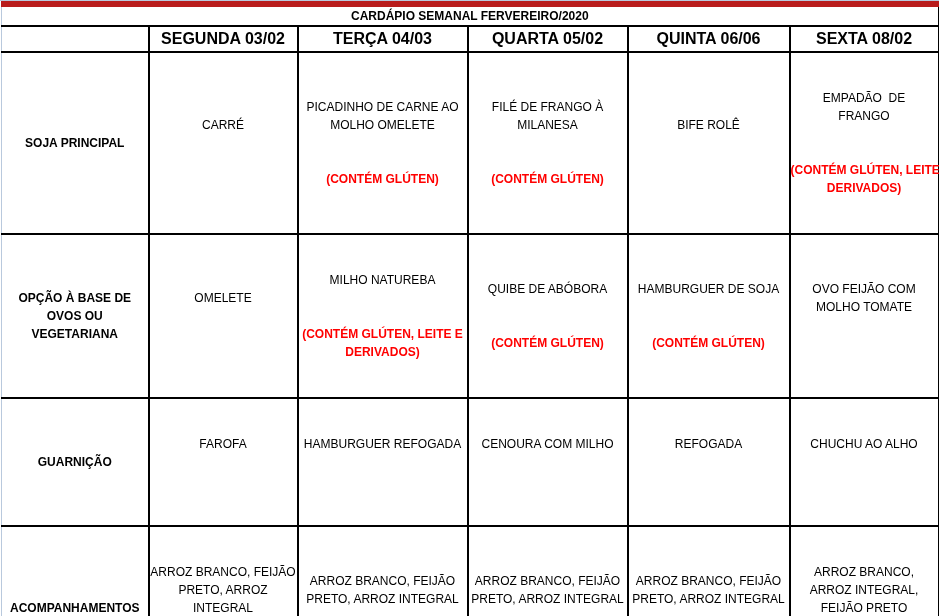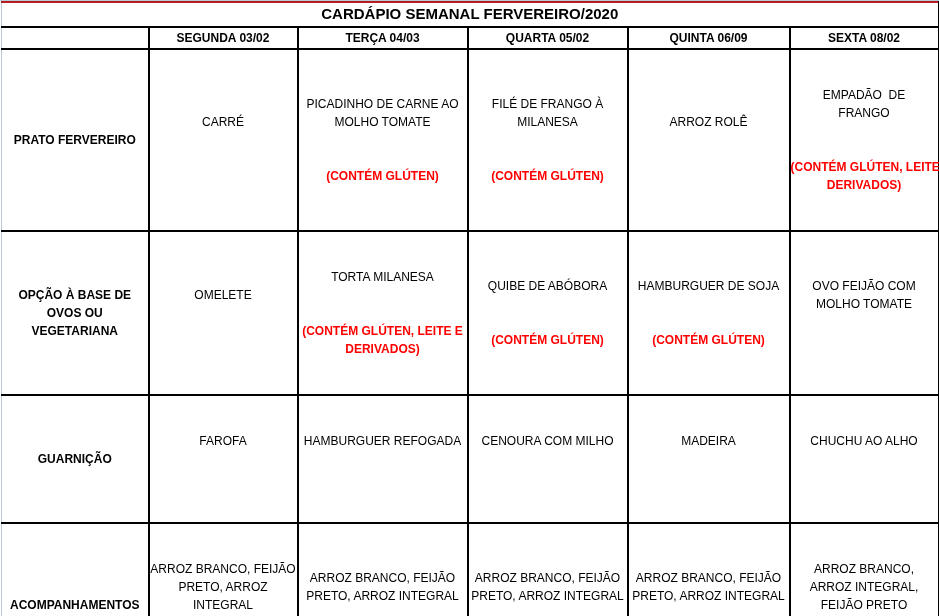--- a/index.html
+++ b/index.html
@@ -21,24 +21,24 @@
     vertical-align:middle;text-align:center;
     padding:0;margin:0;
     font-size:12px;line-height:1.5;
     white-space:pre;
     overflow:visible;
     font-weight:normal;
   }
   
   .light-left{border-left:1px solid #b9c9dd;}
   .title-cell{
-    border-top:2px solid #b91c1c;
-    font-weight:bold;font-size:15px;
+    border-top:6px solid #b91c1c;
+    font-weight:bold;font-size:12px;
   }
-  th.day{font-weight:bold;font-size:12px;}
+  th.day{font-weight:bold;font-size:16px;}
   th.rlabel{font-weight:bold;font-size:12px;}
   td.menu-cell .txt{white-space:pre;}
   td.menu-cell .allergen{
     white-space:pre;font-weight:bold;color:#ff0000;
   }
   
   tr.tr-title{height:19px;}
   tr.tr-head{height:22px;}
   tr.tr-r0{height:95px;}
   tr.tr-r1{height:97px;}
@@ -63,62 +63,62 @@
   <tbody>
       <tr class="tr-title">
     <td class="title-cell light-left" colspan="6">CARDÁPIO SEMANAL FERVEREIRO/2020</td>
   </tr>
 
   <tr class="tr-head">
     <th class="light-left"></th>
     <th class="day">SEGUNDA 03/02</th>
     <th class="day">TERÇA 04/03</th>
     <th class="day">QUARTA 05/02</th>
-    <th class="day">QUINTA 06/09</th>
+    <th class="day">QUINTA 06/06</th>
     <th class="day">SEXTA 08/02</th>
   </tr>
 
   <tr class="tr-r0">
-    <th class="rlabel light-left">PRATO FERVEREIRO</th>
+    <th class="rlabel light-left">SOJA PRINCIPAL</th>
     <td class="menu-cell">
       <div class="txt">CARRÉ</div>
       <div class="allergen"></div>
     </td>
     <td class="menu-cell">
       <div class="txt">PICADINHO DE CARNE AO
-MOLHO TOMATE</div>
+MOLHO OMELETE</div>
       <div class="allergen">(CONTÉM GLÚTEN)</div>
     </td>
     <td class="menu-cell">
       <div class="txt">FILÉ DE FRANGO À
 MILANESA</div>
       <div class="allergen">(CONTÉM GLÚTEN)</div>
     </td>
     <td class="menu-cell">
-      <div class="txt">ARROZ ROLÊ</div>
+      <div class="txt">BIFE ROLÊ</div>
       <div class="allergen"></div>
     </td>
     <td class="menu-cell">
       <div class="txt">EMPADÃO  DE
 FRANGO</div>
       <div class="allergen">(CONTÉM GLÚTEN, LEITE E
 DERIVADOS)</div>
     </td>
   </tr>
 
   <tr class="tr-r1">
     <th class="rlabel light-left">OPÇÃO À BASE DE
 OVOS OU
 VEGETARIANA</th>
     <td class="menu-cell">
       <div class="txt">OMELETE</div>
       <div class="allergen"></div>
     </td>
     <td class="menu-cell">
-      <div class="txt">TORTA MILANESA</div>
+      <div class="txt">MILHO NATUREBA</div>
       <div class="allergen">(CONTÉM GLÚTEN, LEITE E
 DERIVADOS)</div>
     </td>
     <td class="menu-cell">
       <div class="txt">QUIBE DE ABÓBORA</div>
       <div class="allergen">(CONTÉM GLÚTEN)</div>
     </td>
     <td class="menu-cell">
       <div class="txt">HAMBURGUER DE SOJA</div>
       <div class="allergen">(CONTÉM GLÚTEN)</div>
@@ -138,21 +138,21 @@
     </td>
     <td class="menu-cell">
       <div class="txt">HAMBURGUER REFOGADA</div>
       <div class="allergen"></div>
     </td>
     <td class="menu-cell">
       <div class="txt">CENOURA COM MILHO</div>
       <div class="allergen"></div>
     </td>
     <td class="menu-cell">
-      <div class="txt">MADEIRA</div>
+      <div class="txt">REFOGADA</div>
       <div class="allergen"></div>
     </td>
     <td class="menu-cell">
       <div class="txt">CHUCHU AO ALHO</div>
       <div class="allergen"></div>
     </td>
   </tr>
 
   <tr class="tr-r3">
     <th class="rlabel light-left">ACOMPANHAMENTOS</th>

